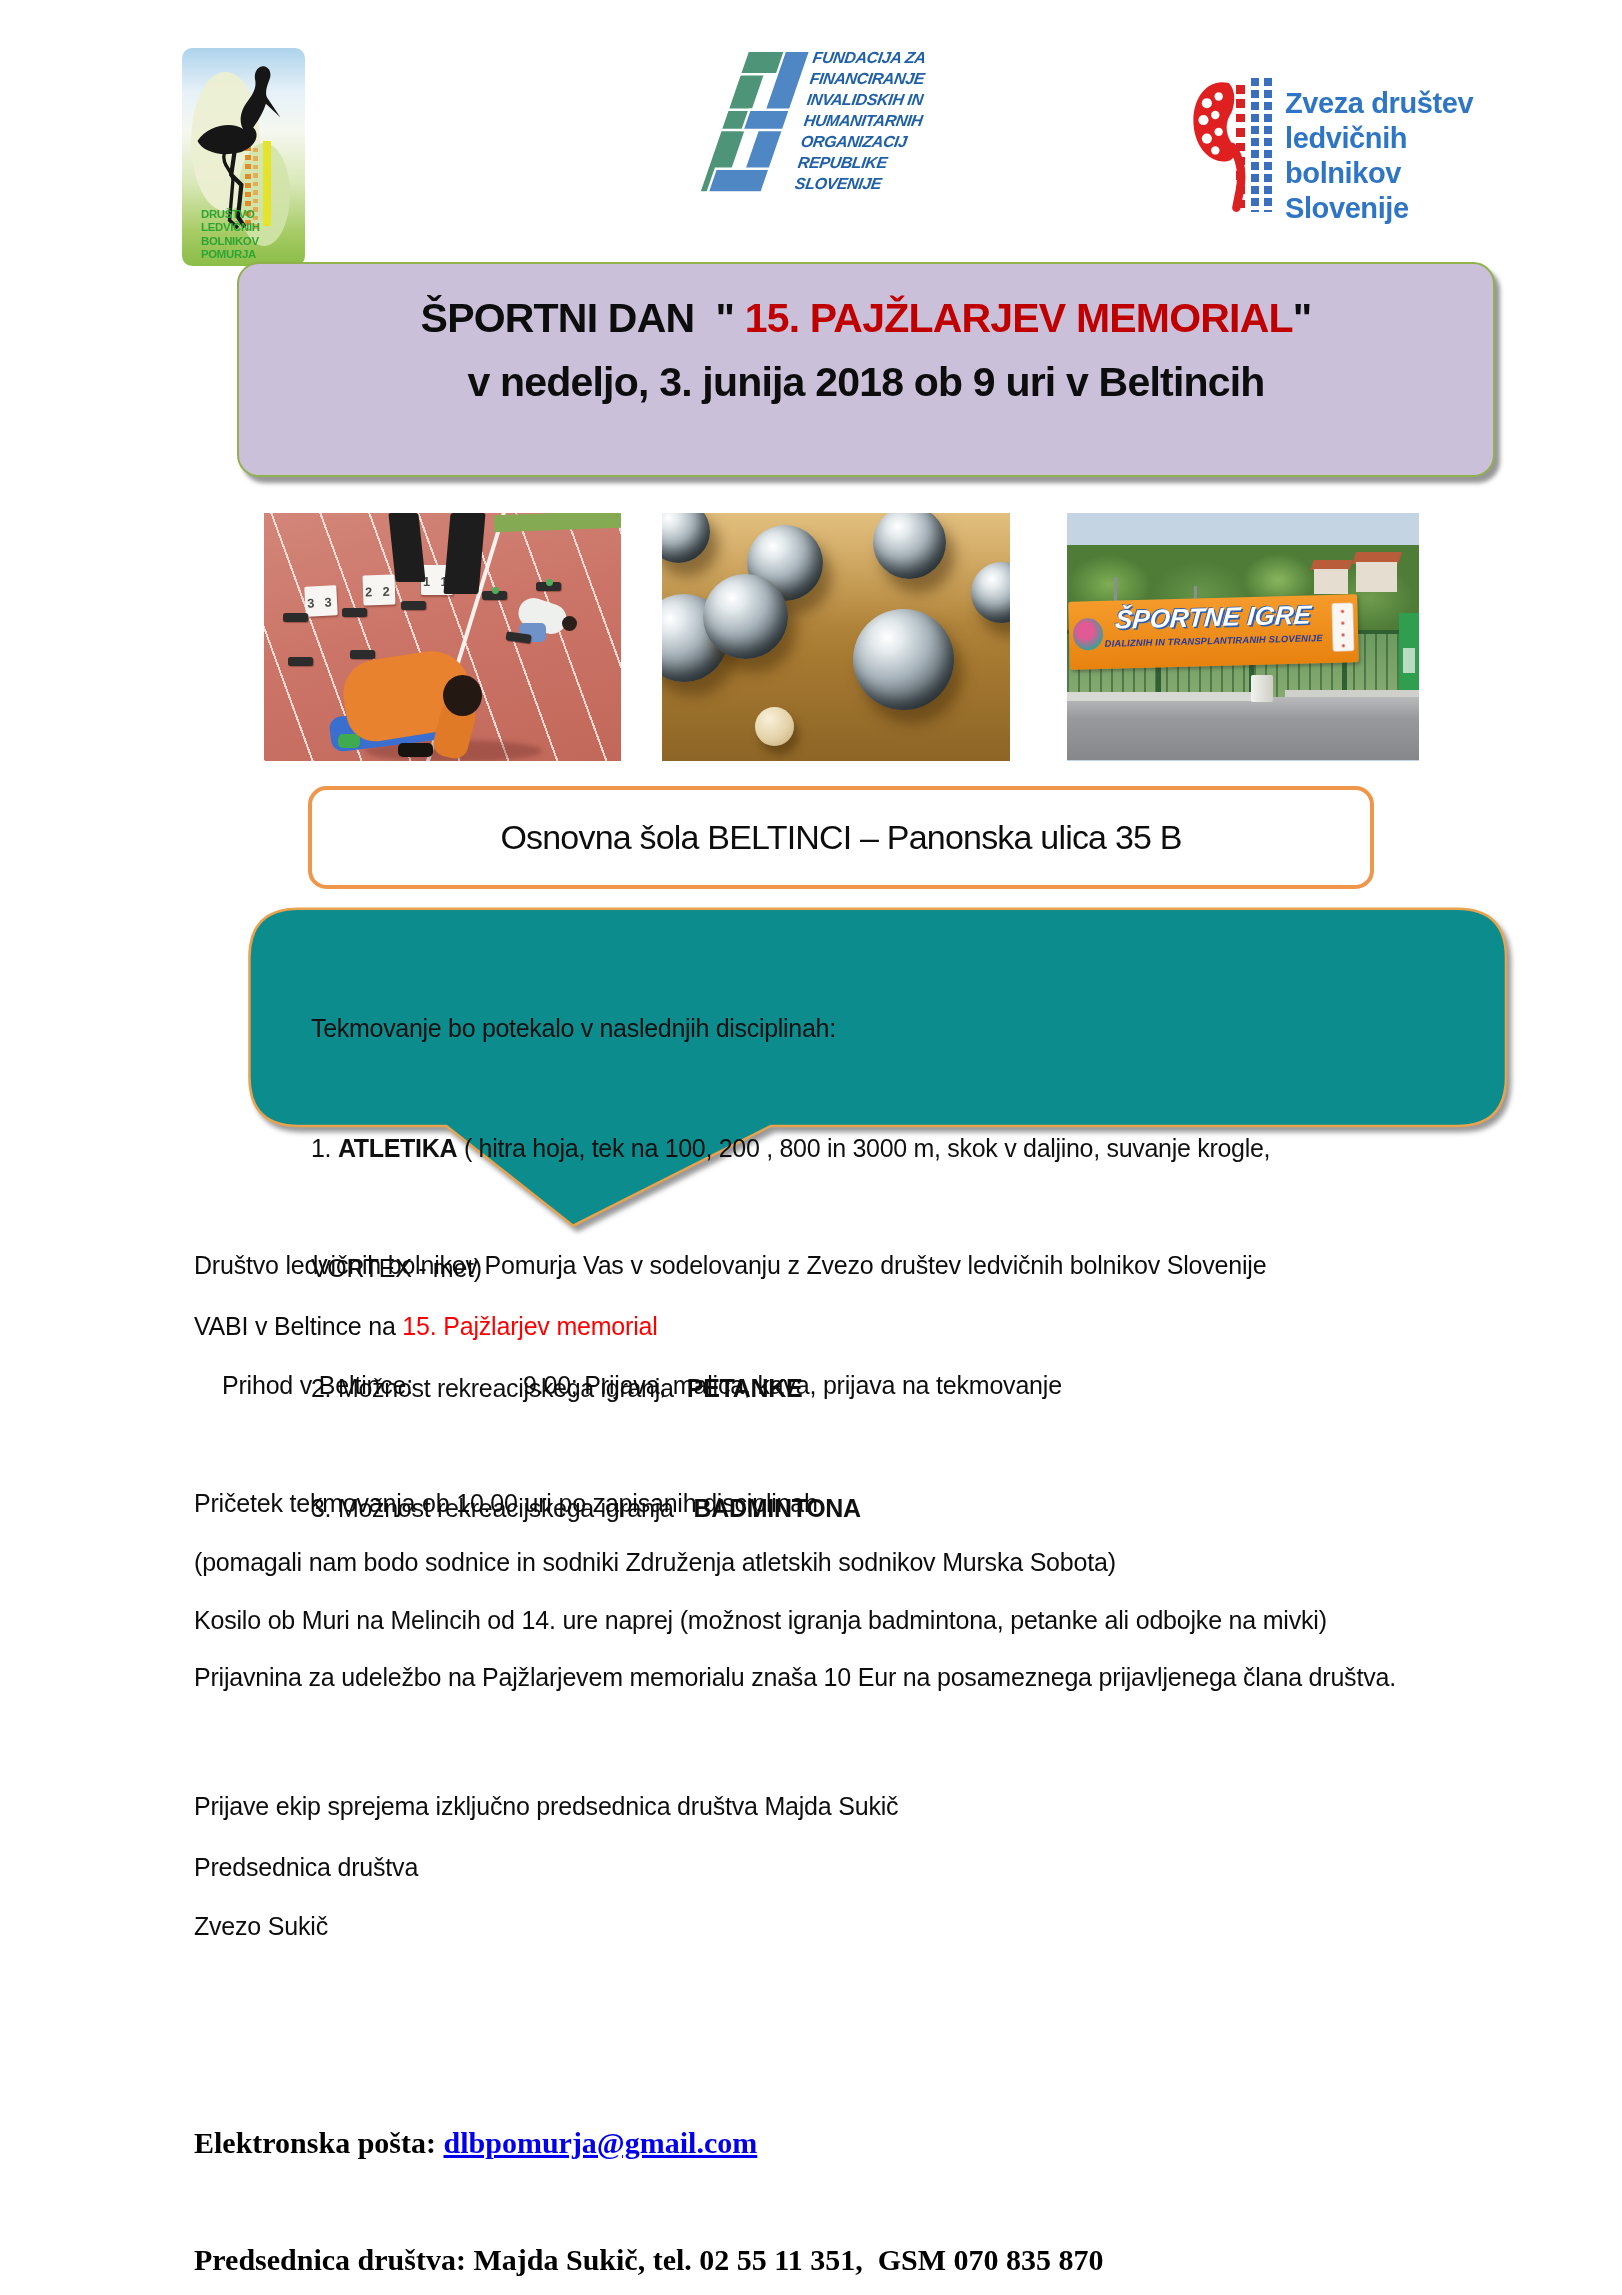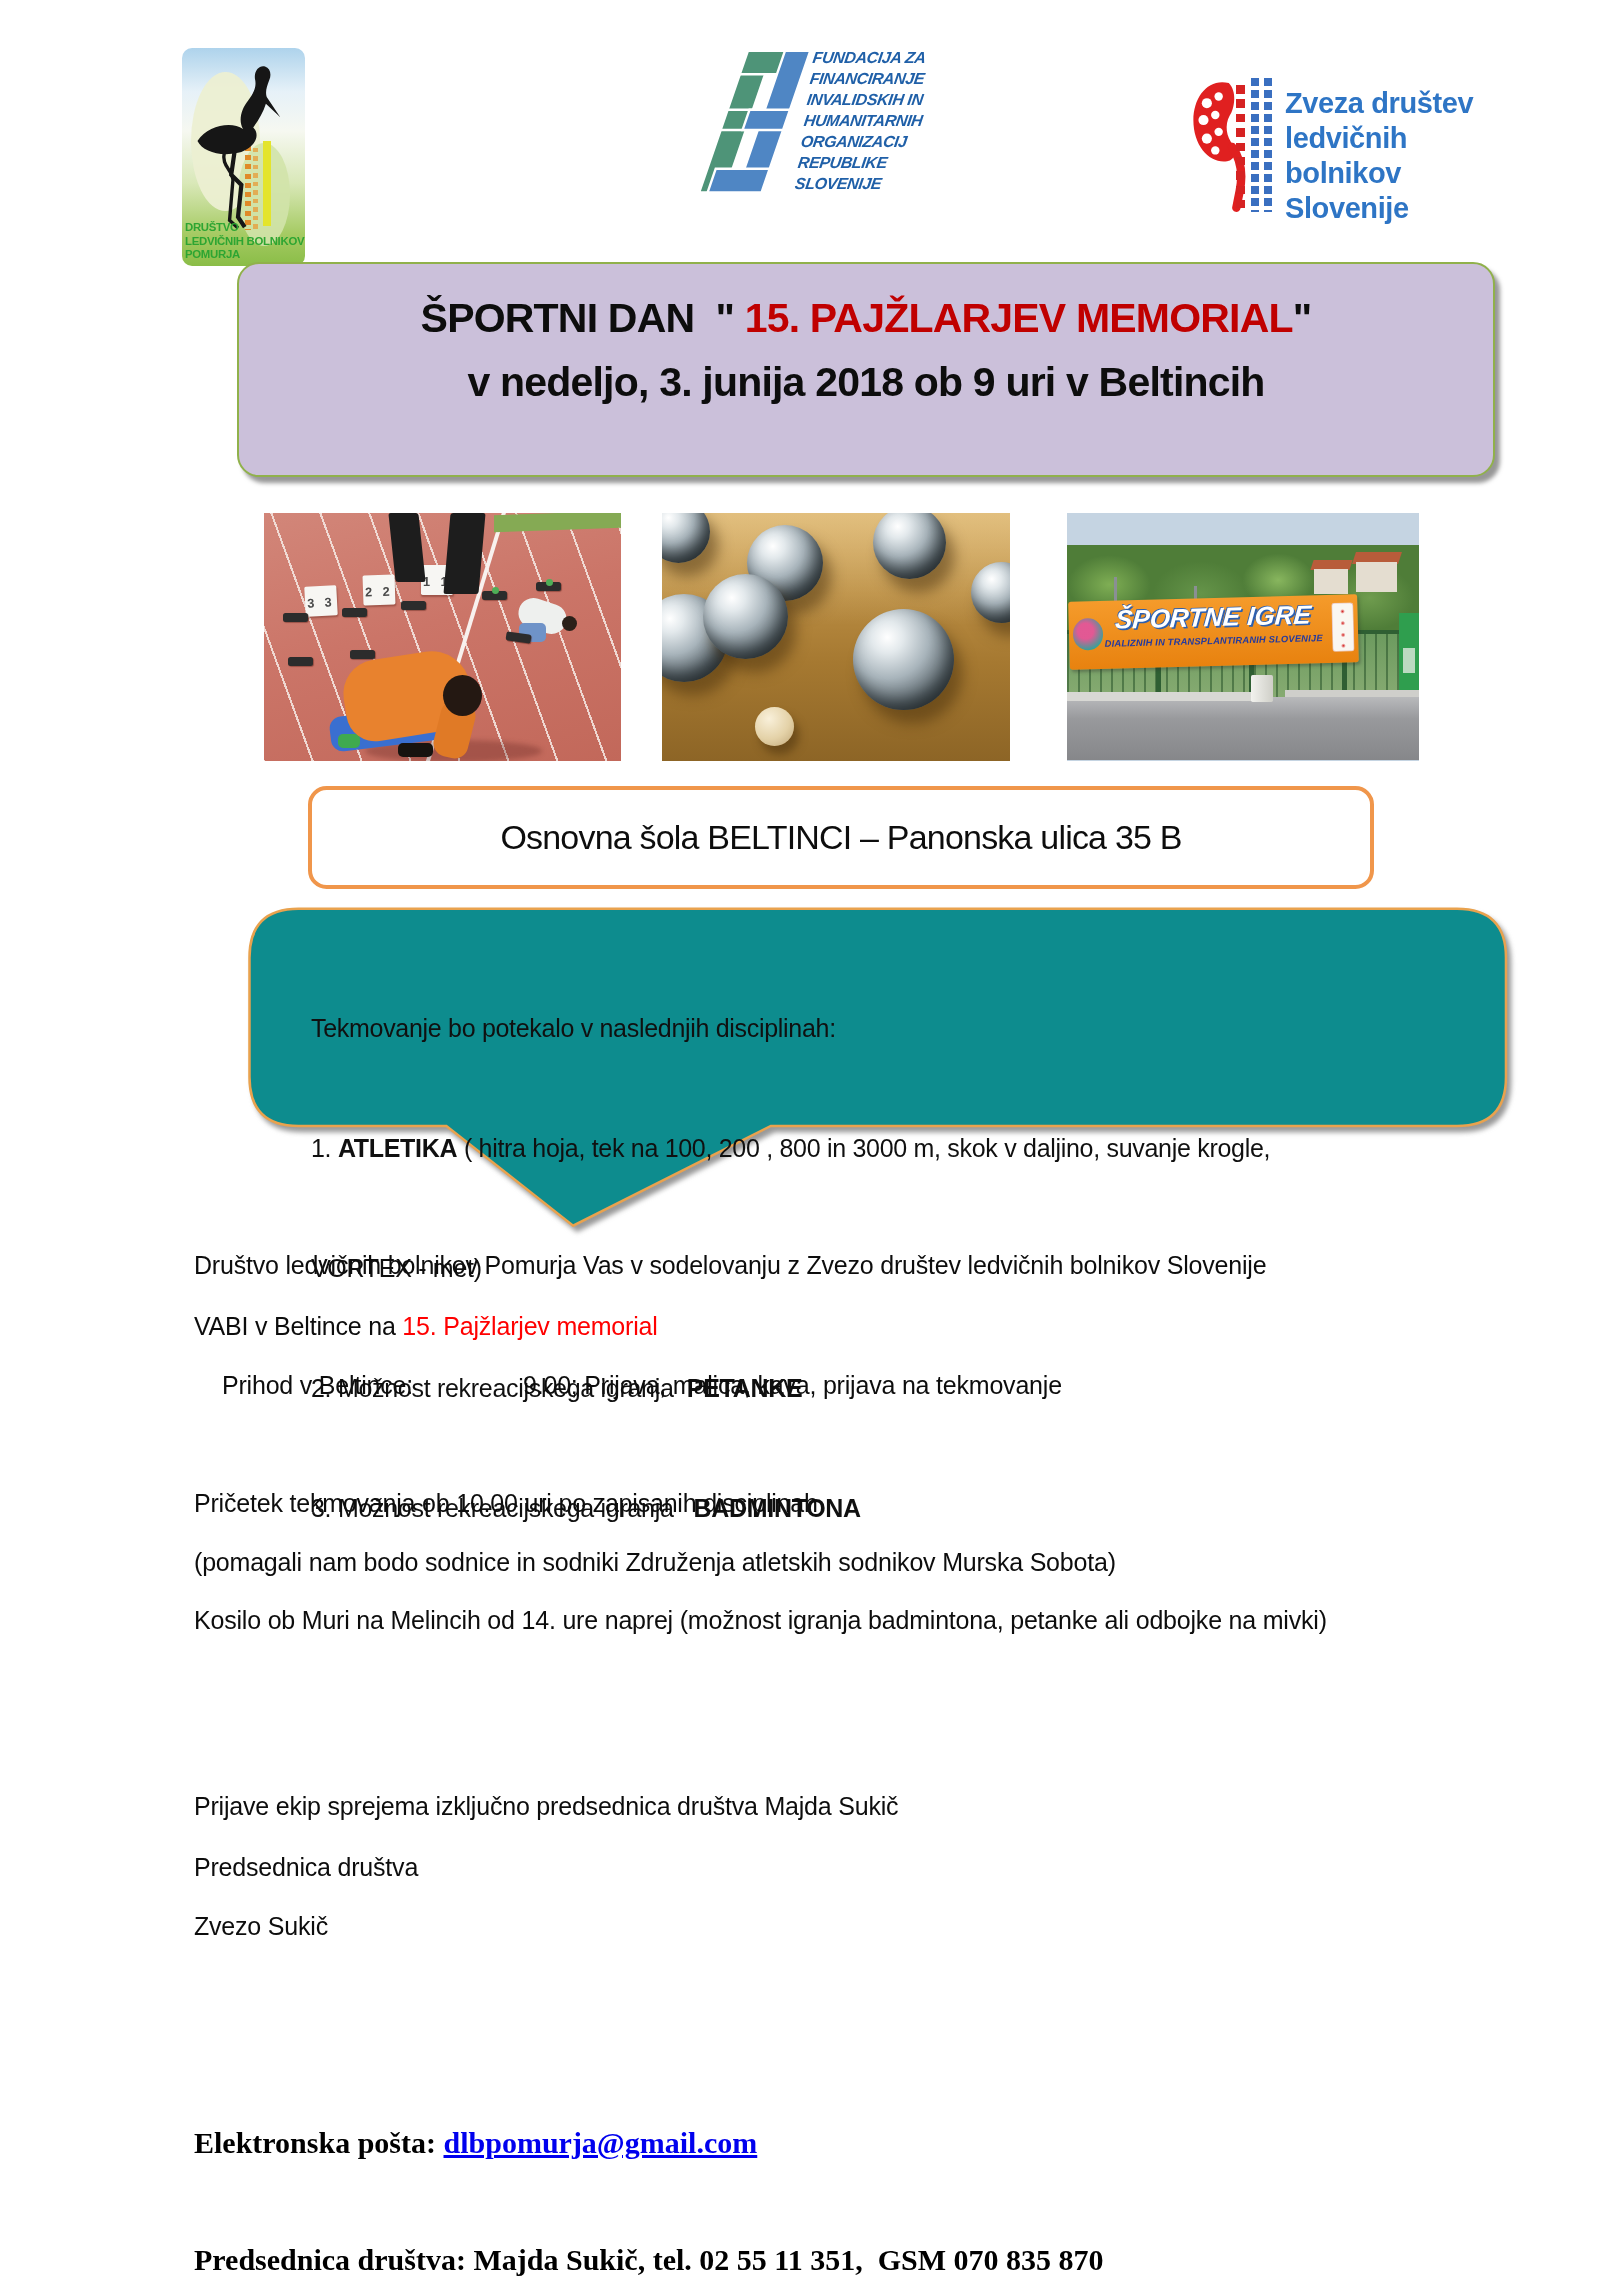--- a/index.html
+++ b/index.html
@@ -11,21 +11,21 @@
   
   .stork-logo{left:182px;top:48px;width:123px;height:218px;border-radius:10px;overflow:hidden;
     background:linear-gradient(180deg,#aed3ec 0%,#e6f1f8 20%,#f6f8f1 38%,#d9e8b8 62%,#a6cb64 85%,#8abd47 100%);}
   .stork-ell1{left:8.5px;top:24px;width:69px;height:139px;border-radius:50%;background:#ecefd2;opacity:.95;}
   .stork-ell2{left:56px;top:95px;width:52px;height:103px;border-radius:50%;background:#d2e3aa;opacity:.9;}
   .stork-bar{left:81px;top:93px;width:7.6px;height:85px;background:#e4e42c;}
   .stork-dots1{left:63px;top:79px;width:6px;height:103px;
     background:repeating-linear-gradient(180deg,#e08a28 0 5px,rgba(0,0,0,0) 5px 9.3px);}
   .stork-dots2{left:71px;top:100px;width:5px;height:81px;opacity:.8;
     background:repeating-linear-gradient(180deg,#e6a040 0 4.2px,rgba(0,0,0,0) 4.2px 8.5px);}
-  .stork-text{left:0;bottom:4.2px;width:100%;padding-left:3px;box-sizing:border-box;
+  .stork-text{left:0;bottom:4.2px;width:100%;padding-left:19px;box-sizing:border-box;
     font-size:11.4px;font-weight:bold;line-height:13.5px;color:#2da532;letter-spacing:-0.3px;}
 
   .fiho-logo{left:659px;top:44px;width:279px;height:156px;}
   .fiho-text{left:145px;top:3.4px;width:135px;font-style:italic;font-weight:bold;font-size:16px;
     line-height:21px;color:#2060a8;transform:skewX(-8deg);letter-spacing:-0.4px;}
 
   .zveza-logo{left:1190px;top:76px;width:334px;height:139px;}
   .zveza-dots-blue1{left:61px;top:1.7px;width:7.6px;height:134px;
     background:repeating-linear-gradient(180deg,#3a6fc0 0 7.6px,rgba(0,0,0,0) 7.6px 12px);}
   .zveza-dots-red{left:46px;top:8.5px;width:9.3px;height:123px;
@@ -319,20 +319,21 @@
     <div><span>2. Možnost rekreacijskega igranja  </span><b>PETANKE</b></div>
     <div><span>3. Možnost rekreacijskega igranja   </span><b>BADMINTONA</b></div>
   </div>
 
   <div class="abs body-text centered" style="top:1251px;">Društvo ledvičnih bolnikov Pomurja Vas v sodelovanju z Zvezo društev ledvičnih bolnikov Slovenije</div>
   <div class="abs body-text centered pre" style="top:1312px;"><span>VABI v Beltince na </span><span class="red2">15. Pajžlarjev memorial</span></div>
   <div class="abs body-text leftp pre" style="top:1371px;margin-left:28px;"><span class="prihod-label">Prihod v Beltince:</span><span>9.00; Prijava, malica, kava, prijava na tekmovanje</span></div>
   <div class="abs body-text leftp" style="top:1489px;">Pričetek tekmovanja ob 10.00 uri po zapisanih disciplinah</div>
   <div class="abs body-text leftp" style="top:1548px;">(pomagali nam bodo sodnice in sodniki Združenja atletskih sodnikov Murska Sobota)</div>
   <div class="abs body-text leftp" style="top:1606px;">Kosilo ob Muri na Melincih od 14. ure naprej (možnost igranja badmintona, petanke ali odbojke na mivki)</div>
+  <div class="abs body-text leftp" style="top:1663px;">Prijavnina za udeležbo na Pajžlarjevem memorialu znaša 10 Eur na posameznega prijavljenega člana društva.</div>
   <div class="abs body-text leftp" style="top:1792px;">Prijave ekip sprejema izključno predsednica društva Majda Sukič</div>
   <div class="abs body-text leftp" style="top:1853px;">Predsednica društva</div>
   <div class="abs body-text leftp" style="top:1912px;">Zvezo Sukič</div>
 
   <div class="abs contact pre">
     <div><span>Elektronska pošta: </span><a href="#" class="email-link">dlbpomurja@gmail.com</a></div>
     <div><span>Predsednica društva: </span><span>Majda Sukič, tel. 02 55 11 351,  GSM 070 835 870</span></div>
     
   </div>
 

